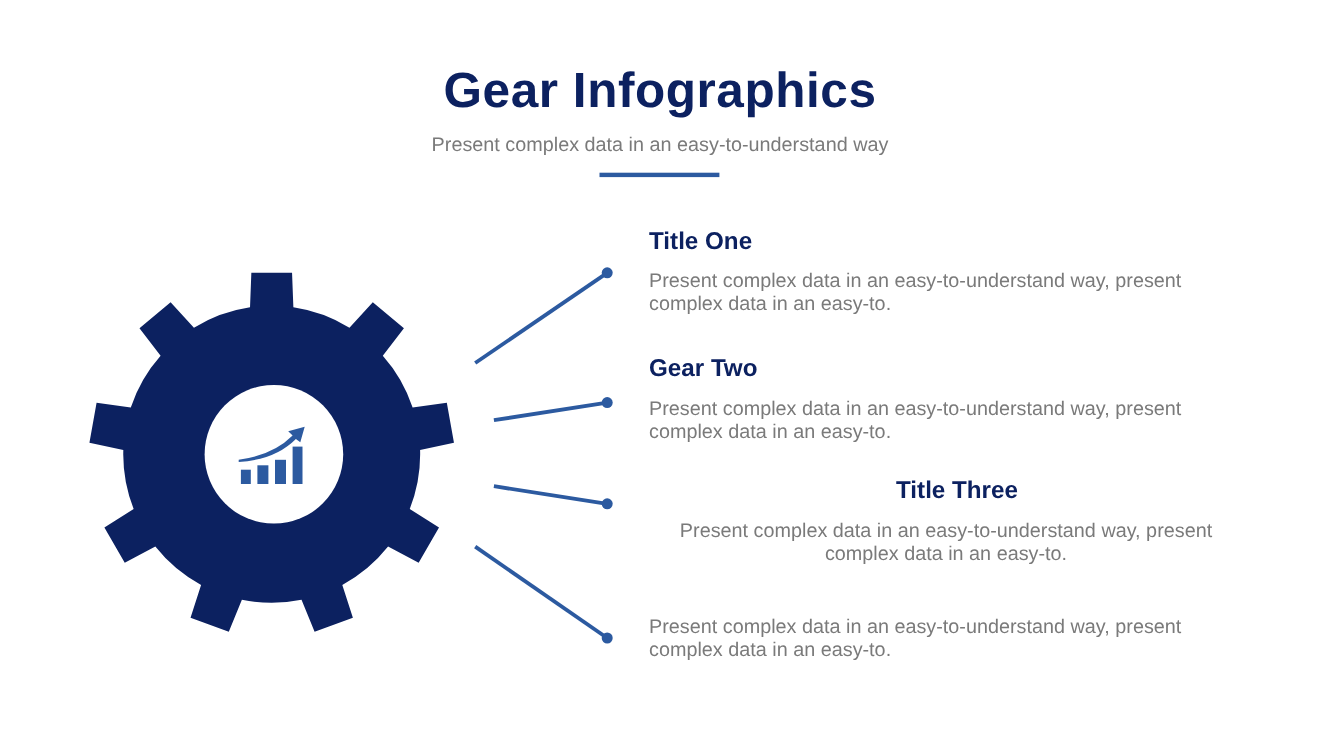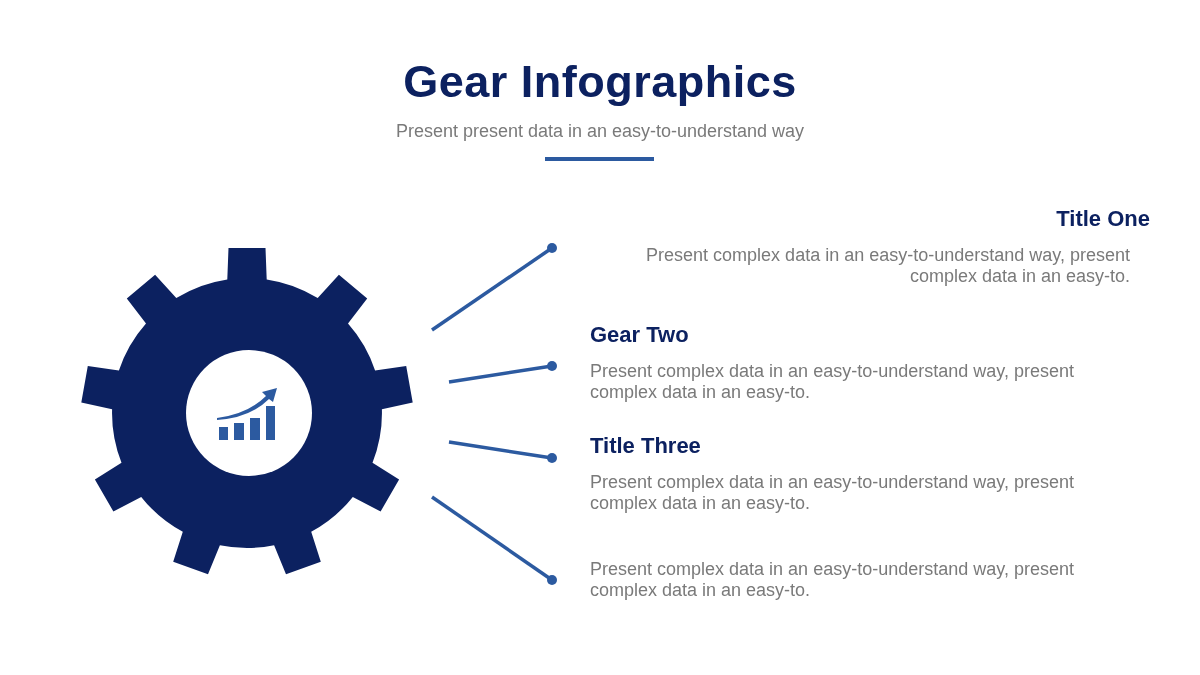--- a/index.html
+++ b/index.html
@@ -29,21 +29,21 @@
     }
     .item-desc {
       font-size: 18px; color: #7a7a7a; line-height: 21px; margin-top: 13px;
       width: 540px;
     }
   </style>
 </head>
 <body>
 
 <div class="title">Gear Infographics</div>
-<div class="subtitle">Present present data in an easy-to-understand way</div>
+<div class="subtitle">Present complex data in an easy-to-understand way</div>
 <div class="divider"></div>
 
 <svg class="diagram" width="1200" height="675" viewBox="0 0 1200 675">
 
   <g>
     <path id="gear-path" fill="#0c2160" d="M227.3 279.4 L228.5 248.0 L265.5 248.0 L266.7 279.4 A135 135 0 0 1 317.7 298.0 L317.7 298.0 L338.9 274.7 L367.2 298.5 L348.0 323.4 A135 135 0 0 1 375.1 370.4 L375.1 370.4 L406.2 366.1 L412.7 402.6 L381.9 409.2 A135 135 0 0 1 372.5 462.7 L372.5 462.7 L399.1 479.5 L380.6 511.5 L352.8 496.9 A135 135 0 0 1 311.2 531.8 L311.2 531.8 L320.8 561.7 L286.0 574.3 L274.1 545.2 A135 135 0 0 1 219.9 545.2 L219.9 545.2 L208.0 574.3 L173.2 561.7 L182.8 531.8 A135 135 0 0 1 141.2 496.9 L141.2 496.9 L113.4 511.5 L94.9 479.5 L121.5 462.7 A135 135 0 0 1 112.1 409.2 L112.1 409.2 L81.3 402.6 L87.8 366.1 L118.9 370.4 A135 135 0 0 1 146.0 323.4 L146.0 323.4 L126.8 298.5 L155.1 274.7 L176.3 298.0 A135 135 0 0 1 227.3 279.4 Z"></path>
     <circle cx="249" cy="413" r="63" fill="#ffffff"></circle>
   </g>
 
   <g fill="#2c5aa0">
@@ -59,27 +59,27 @@
     <circle cx="552" cy="248" r="5" stroke="none"></circle>
     <line x1="449" y1="382" x2="552" y2="366"></line>
     <circle cx="552" cy="366" r="5" stroke="none"></circle>
     <line x1="449" y1="442" x2="552" y2="458"></line>
     <circle cx="552" cy="458" r="5" stroke="none"></circle>
     <line x1="432" y1="497" x2="552" y2="580"></line>
     <circle cx="552" cy="580" r="5" stroke="none"></circle>
   </g>
 </svg>
 
-<div class="item" style="top:206px;text-align:right;">
+<div class="item" style="top:206px;">
   <div class="item-title">Title One</div>
   <div class="item-desc">Present complex data in an easy-to-understand way, present complex data in an easy-to.</div>
 </div>
 <div class="item" style="top:322px;">
   <div class="item-title">Gear Two</div>
   <div class="item-desc">Present complex data in an easy-to-understand way, present complex data in an easy-to.</div>
 </div>
-<div class="item" style="top:433px;">
+<div class="item" style="top:433px;text-align:center;">
   <div class="item-title">Title Three</div>
   <div class="item-desc">Present complex data in an easy-to-understand way, present complex data in an easy-to.</div>
 </div>
 <div class="item" style="top:546px;">
   <div class="item-desc">Present complex data in an easy-to-understand way, present complex data in an easy-to.</div>
 </div>
 
 </body></html>

